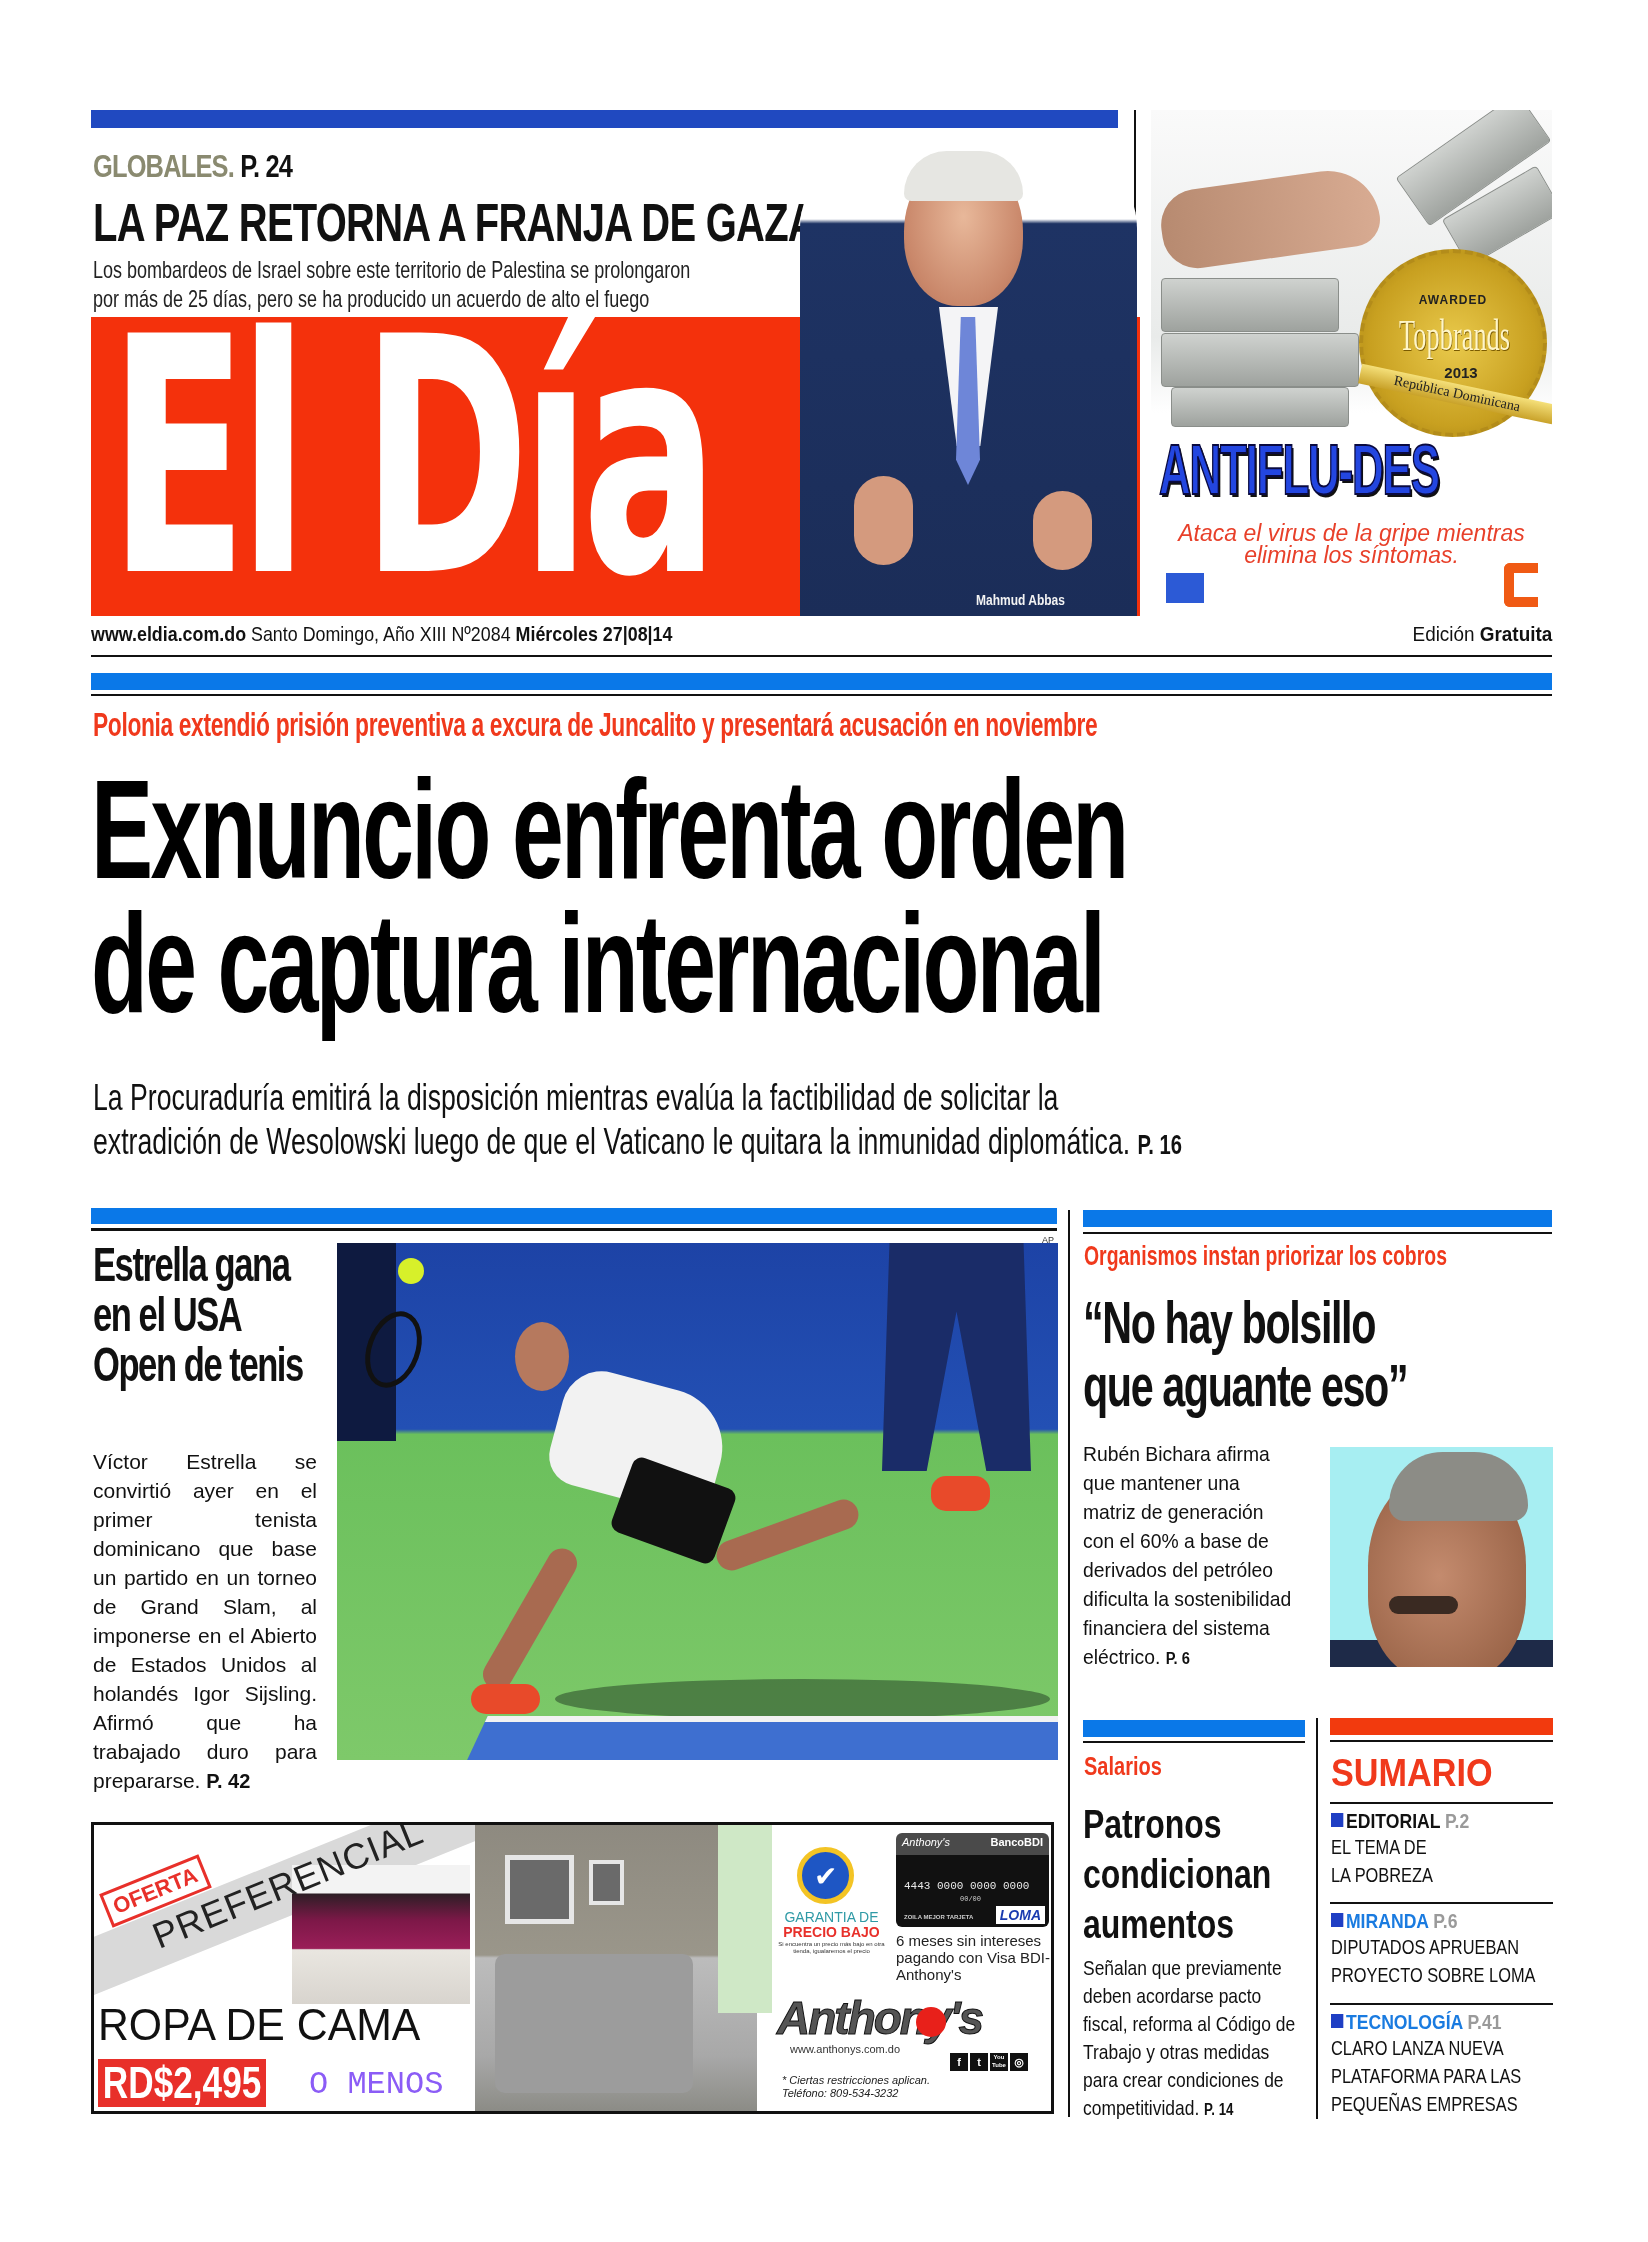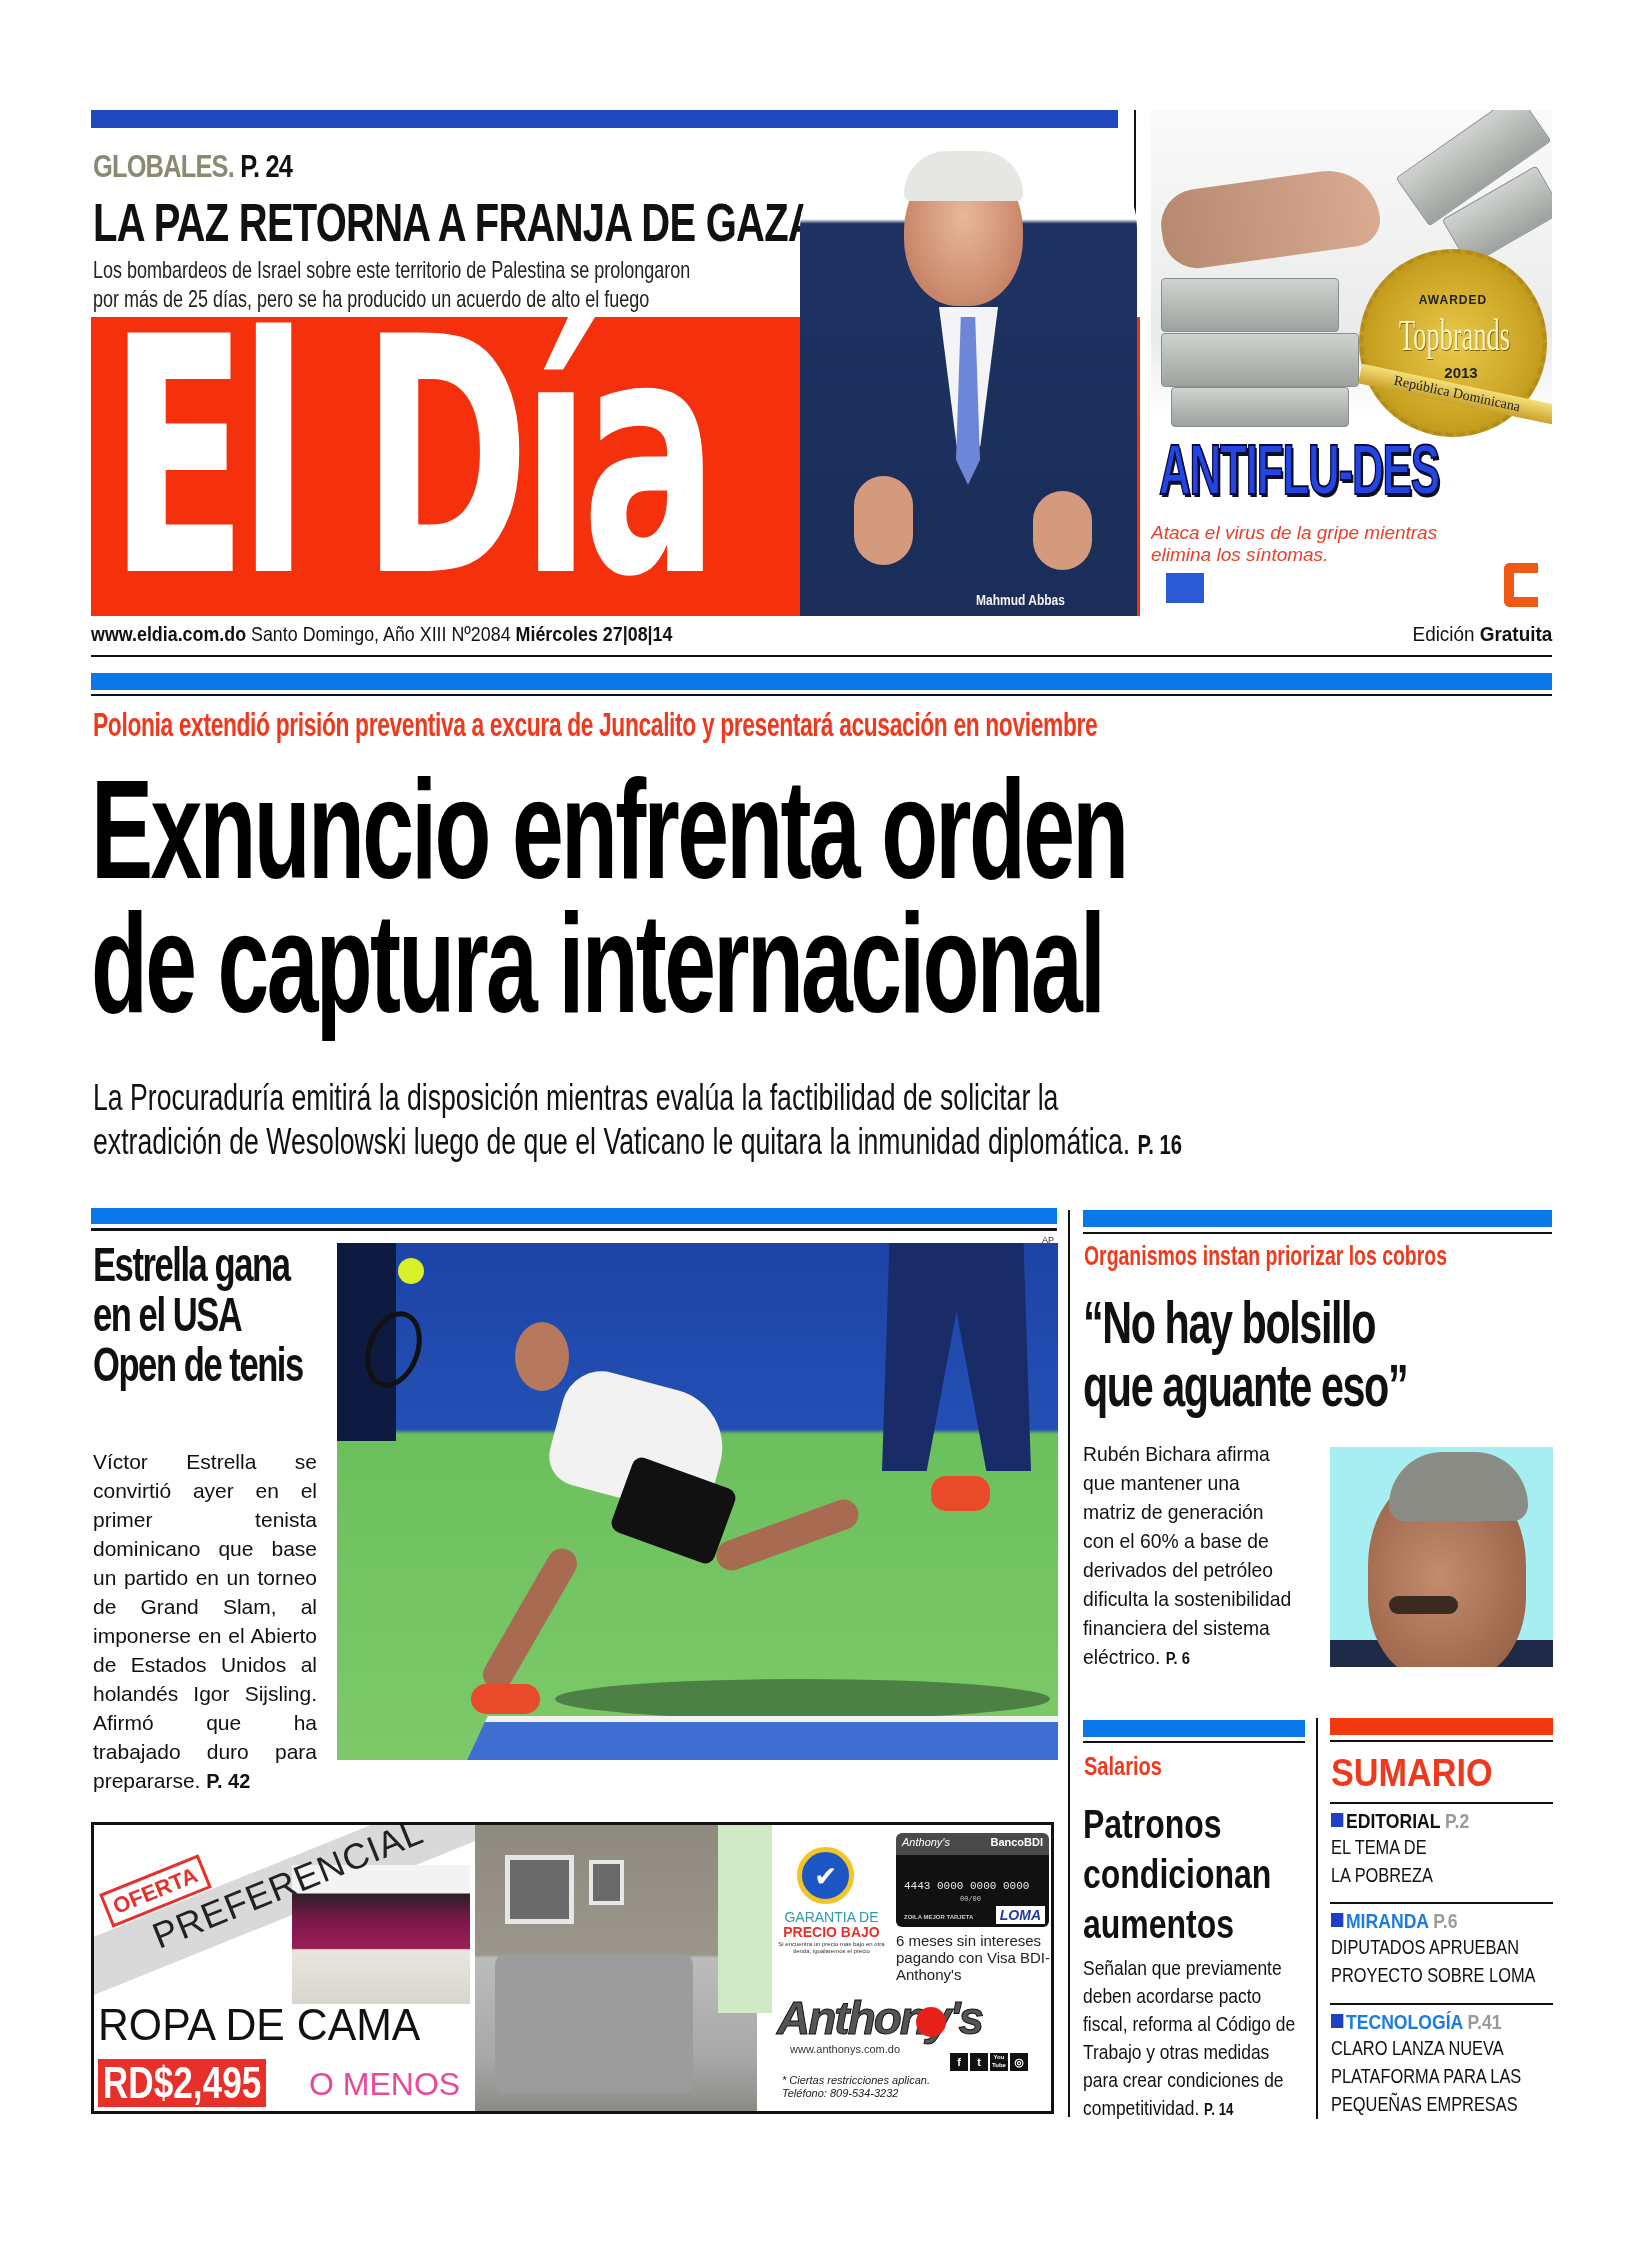--- a/index.html
+++ b/index.html
@@ -28,21 +28,21 @@
 
   #ad-antiflu { left: 1151px; top: 110px; width: 401px; height: 505px; background: linear-gradient(180deg,#fafafa 0%, #e9ebea 45%, #ffffff 60%); overflow: hidden; }
   .brick { position: absolute; background: linear-gradient(180deg,#cfd2cf,#9ea29e); border: 1px solid #8a8e8a; border-radius: 4px; }
   #ad-hand { left: 10px; top: 69px; width: 218px; height: 79px; border-radius: 40px 59px 30px 40px; background: linear-gradient(90deg,#b78a70,#d8ab92); transform: rotate(-8deg); }
   #ad-badge { left: 208px; top: 139px; width: 188px; height: 188px; border-radius: 50%; background: radial-gradient(circle, #e9c94b 0%, #c8a020 65%, #9e7a10 100%); border: 4px dashed #b38c1a; }
   #badge-awarded { left: 0; top: 40px; width: 100%; text-align: center; font-size: 12px; font-weight: bold; color: #222; letter-spacing: 1px; }
   #badge-topbrands { left: 0; top: 57px; width: 100%; text-align: center; font-size: 44px; color: #fff6c8; font-family: "Liberation Serif", serif; text-shadow: 1px 1px 0 #7a5a00; transform: scaleX(0.6); }
   #badge-year { left: 8px; top: 111px; width: 100%; text-align: center; font-size: 15px; font-weight: bold; color: #222; }
   #badge-country { left: -5px; top: 131px; width: 198px; text-align: center; font-size: 14px; font-family: "Liberation Serif", serif; color: #222; background: linear-gradient(#f5e07a,#c9a22a); transform: rotate(12deg); padding: 2px 0; }
   #ad-title { left: 8px; top: 319px; font-size: 71px; font-weight: bold; color: #2346e0; -webkit-text-stroke: 2px #0a0a40; text-shadow: 3px 3px 0 #111; letter-spacing: -2px; transform: scaleX(0.62); transform-origin: left; white-space: nowrap; }
-  #ad-slogan { left: 0; top: 412px; width: 100%; font-size: 19px; font-style: italic; color: #e8402a; line-height: 22px; }
+  #ad-slogan { left: 0; top: 412px; width: 100%; text-align: center; font-size: 23px; font-style: italic; color: #e8402a; line-height: 22px; }
   #ad-logo-left { left: 15px; top: 463px; width: 38px; height: 30px; background: #2c5ad6; }
   #ad-logo-right { left: 353px; top: 453px; width: 34px; height: 44px; border: 10px solid #f05a14; border-right: none; border-radius: 6px 0 0 6px; }
 
   #info-line { left: 91px; top: 622px; width: 1461px; height: 30px; font-size: 21px; white-space: nowrap; }
   #info-left { left: 0; top: 0; transform: scaleX(0.85); transform-origin: left; }
   #info-left .url { font-weight: bold; }
   #info-left .date { font-weight: bold; }
   #info-right { right: 0; top: 0; transform: scaleX(0.9); transform-origin: right; }
   #info-right b { font-weight: bold; }
   #rule-info { left: 91px; top: 655px; width: 1461px; height: 2px; background: #111; }
@@ -113,21 +113,21 @@
   .sum-item .txt { font-size: 21px; line-height: 28px; transform: scaleX(0.78); transform-origin: left; display: block; white-space: nowrap; color: #111; }
 
   
   #ad-anthony { left: 91px; top: 1822px; width: 963px; height: 292px; border: 3px solid #111; background: #fff; overflow: hidden; }
   #ant-banner { left: -40px; top: 40px; width: 446px; height: 54px; background: #d9d9d9; transform: rotate(-22deg); }
   #ant-oferta { left: 8px; top: 48px; padding: 2px 6px; border: 3px solid #e8302a; color: #e8302a; font-weight: bold; font-size: 22px; transform: rotate(-22deg); background: #fff; }
   #ant-pref { left: 50px; top: 38px; font-size: 36px; color: #222; transform: rotate(-22deg); letter-spacing: 1px; white-space: nowrap; }
   #ant-bed1 { left: 198px; top: 40px; width: 178px; height: 139px; background: linear-gradient(180deg,#f3f3f3 0%, #f3f3f3 20%, #2e1e26 21%, #7d1848 40%, #9a1e58 60%, #e9e6e0 61%, #d8d4ce 100%); }
   #ant-ropa { left: 4px; top: 174px; font-size: 45px; color: #111; white-space: nowrap; transform: scaleX(0.95); transform-origin: left; }
   #ant-price { left: 4px; top: 234px; padding: 0 6px; background: #e8302a; color: #fff; font-weight: bold; font-size: 44px; line-height: 48px; transform: scaleX(0.8); transform-origin: left; white-space: nowrap; }
-  #ant-menos { left: 215px; top: 241px; font-size: 32px; color: #ec4899; white-space: nowrap; }
+  #ant-menos { left: 215px; top: 241px; font-size: 32px; color: #8b5cf6; white-space: nowrap; font-family: Liberation Mono, monospace; }
   #ant-bed2 { left: 381px; top: 0; width: 282px; height: 289px; background: linear-gradient(180deg,#8e8a80 0%, #9a968a 45%, #bcbcbc 46%, #a8a8a8 80%, #8a8a84 100%); }
   #ant-window { left: 624px; top: 0; width: 54px; height: 188px; background: #cfe8c6; }
   #ant-right { left: 678px; top: 0; width: 282px; height: 289px; background: #fff; }
   #ant-seal { left: 25px; top: 22px; width: 57px; height: 57px; border-radius: 50%; background: #1e56c4; border: 5px solid #f3c425; }
   #ant-seal-check { left: 12px; top: 8px; font-size: 28px; color: #fff; }
   #ant-garantia { left: 5px; top: 84px; width: 109px; text-align: center; font-size: 14px; color: #2f9aa6; line-height: 16px; }
   #ant-precio { left: 5px; top: 99px; width: 109px; text-align: center; font-size: 14px; font-weight: bold; color: #e8302a; }
   #ant-seal-note { left: 5px; top: 116px; width: 109px; text-align: center; font-size: 6px; line-height: 7px; color: #333; }
   #ant-card { left: 124px; top: 8px; width: 153px; height: 94px; background: #111; border-radius: 6px; border-top: 22px solid #4a4a4a; }
   #ant-card-brand { left: 6px; top: -19px; font-size: 11px; font-style: italic; color: #fff; }

